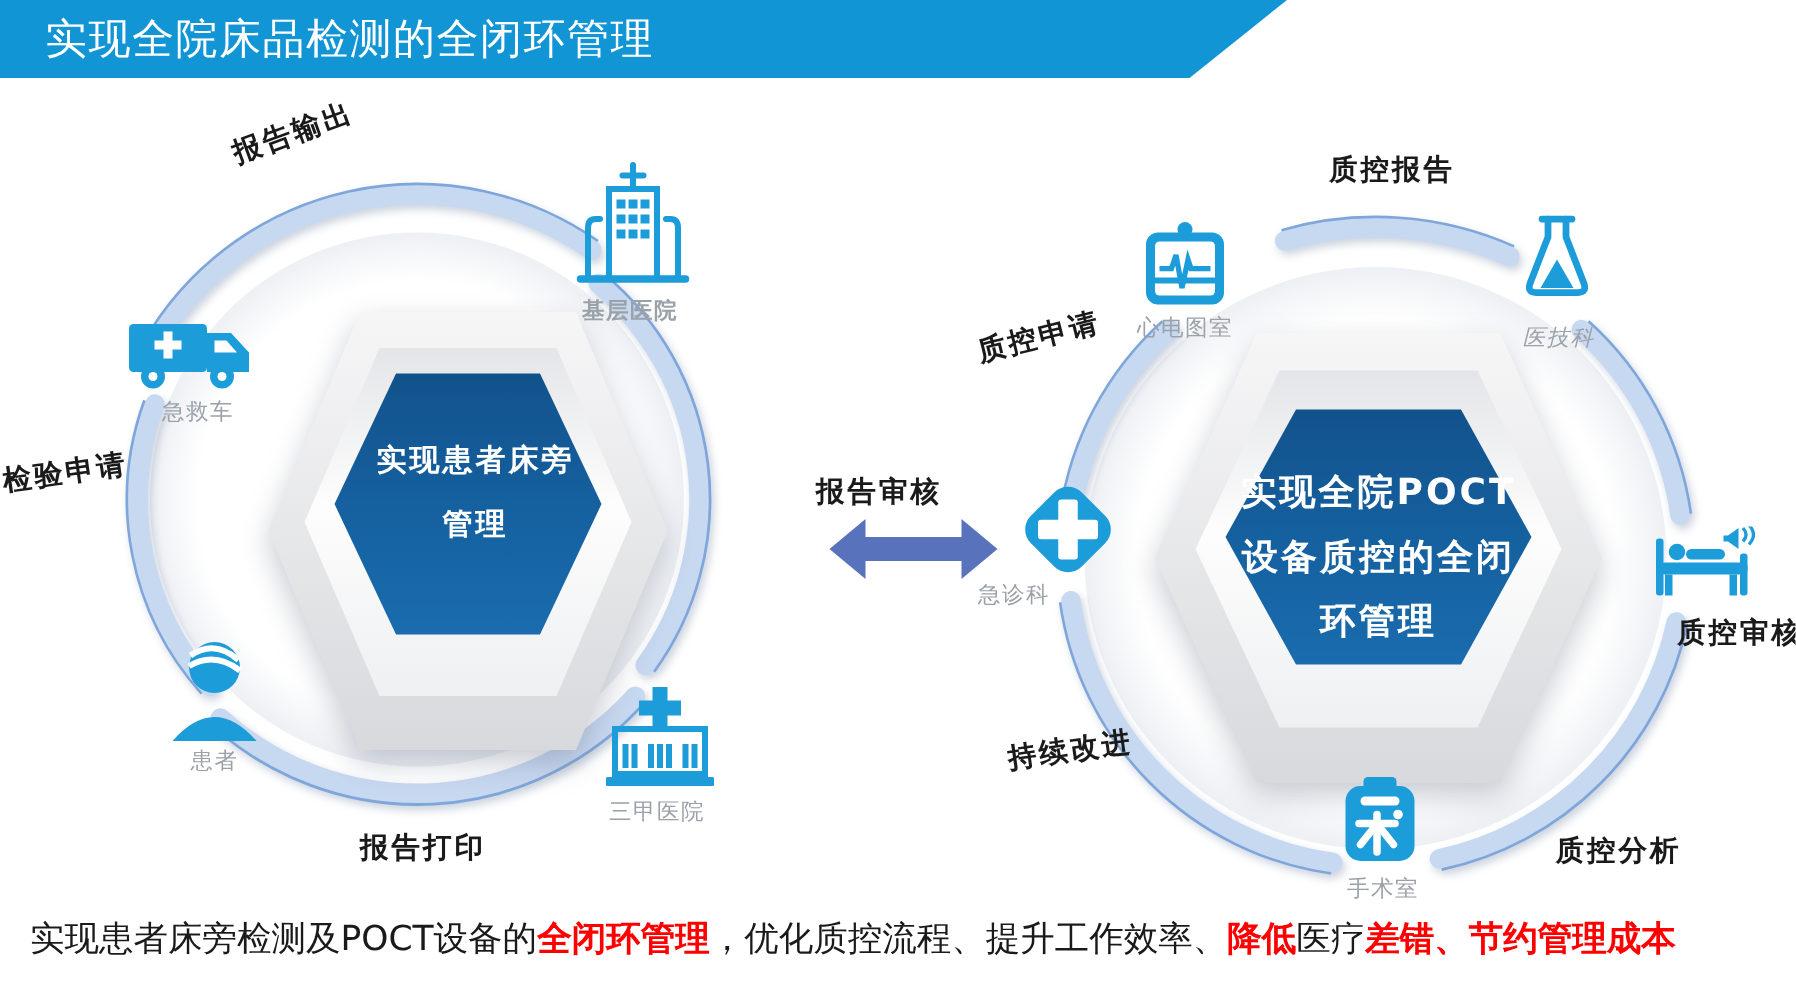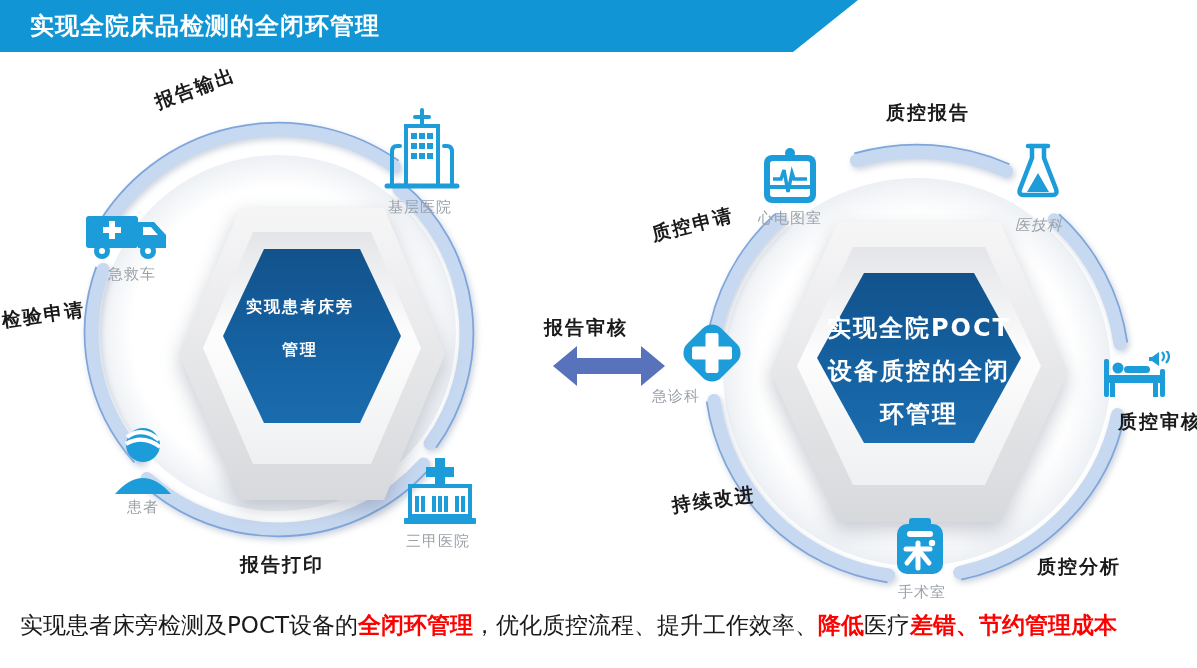--- a/index.html
+++ b/index.html
@@ -9,21 +9,21 @@
     font-family:"DejaVu Sans","Liberation Sans",sans-serif;
   }
   
   .header-bar{
     position:absolute;left:0;top:0;width:1197px;height:52px;
     background:#1195D5;
     clip-path:polygon(0 0,858px 0,793px 100%,0 100%);
   }
   .page-title{
     position:absolute;left:30px;top:0;height:52px;line-height:52px;
-    color:#ffffff;font-size:24px;font-weight:700;letter-spacing:1px;
+    color:#ffffff;font-size:28px;font-weight:400;letter-spacing:1px;
     white-space:nowrap;
   }
   
   .diagram-svg{position:absolute;left:0;top:0;}
   .icon{position:absolute;}
   .icon svg{display:block;width:100%;height:100%;}
   
   .stage-label{
     position:absolute;color:#1a1a1a;font-weight:700;font-size:19px;
     letter-spacing:2px;white-space:nowrap;transform-origin:left center;
@@ -34,21 +34,21 @@
   }
   .rot-m20{transform:rotate(-20deg);}
   .rot-m14{transform:rotate(-14deg);}
   .rot-m8{transform:rotate(-8deg);}
   
   .hex-text{
     position:absolute;display:flex;flex-direction:column;align-items:center;
     color:#ffffff;font-weight:700;text-align:center;letter-spacing:2px;
   }
   .hex-text span{display:block;line-height:43px;}
-  .hex-text-left{left:205px;top:285px;width:190px;font-size:16px;}
+  .hex-text-left{left:222px;top:285px;width:190px;font-size:20px;}
   .hex-text-right{left:809px;top:307px;width:220px;font-size:24px;}
   
   .footer-line{
     position:absolute;left:20px;top:610px;width:1170px;
     font-size:23px;color:#1a1a1a;font-weight:500;white-space:nowrap;
   }
   .footer-line .em{color:#FE0000;font-weight:700;}
 </style>
 </head>
 <body>
@@ -265,21 +265,21 @@
 <div class="stage-label rot-m20" style="left:156px;top:90px;">报告输出</div>
 <div class="stage-label rot-m8" style="left:2px;top:308px;">检验申请</div>
 <div class="stage-label" style="left:240px;top:552px;font-family:Liberation Mono, monospace;">报告打印</div>
 <div class="stage-label" style="left:544px;top:315px;">报告审核</div>
 <div class="stage-label rot-m14" style="left:652px;top:222px;">质控申请</div>
 <div class="stage-label" style="left:886px;top:100px;">质控报告</div>
 <div class="stage-label" style="left:1118px;top:409px;">质控审核</div>
 <div class="stage-label" style="left:1037px;top:554px;">质控分析</div>
 <div class="stage-label rot-m8" style="left:672px;top:493px;">持续改进</div>
 
-<div class="node-label" style="left:388px;top:198px;">基层医院</div>
+<div class="node-label" style="left:388px;top:198px;font-weight:bold;">基层医院</div>
 <div class="node-label" style="left:108px;top:265px;">急救车</div>
 <div class="node-label" style="left:127px;top:498px;">患者</div>
 <div class="node-label" style="left:406px;top:532px;">三甲医院</div>
 <div class="node-label" style="left:652px;top:387px;">急诊科</div>
 <div class="node-label" style="left:758px;top:197px;margin-top:12px;">心电图室</div>
 <div class="node-label" style="left:1015px;top:216px;font-style:italic;">医技科</div>
 <div class="node-label" style="left:898px;top:583px;">手术室</div>
 
 <div class="footer-line">
   <span>实现患者床旁检测及POCT设备的</span><span class="em">全闭环管理</span><span>，优化质控流程、提升工作效率、</span><span class="em">降低</span><span>医疗</span><span class="em">差错、节约管理成本</span>

